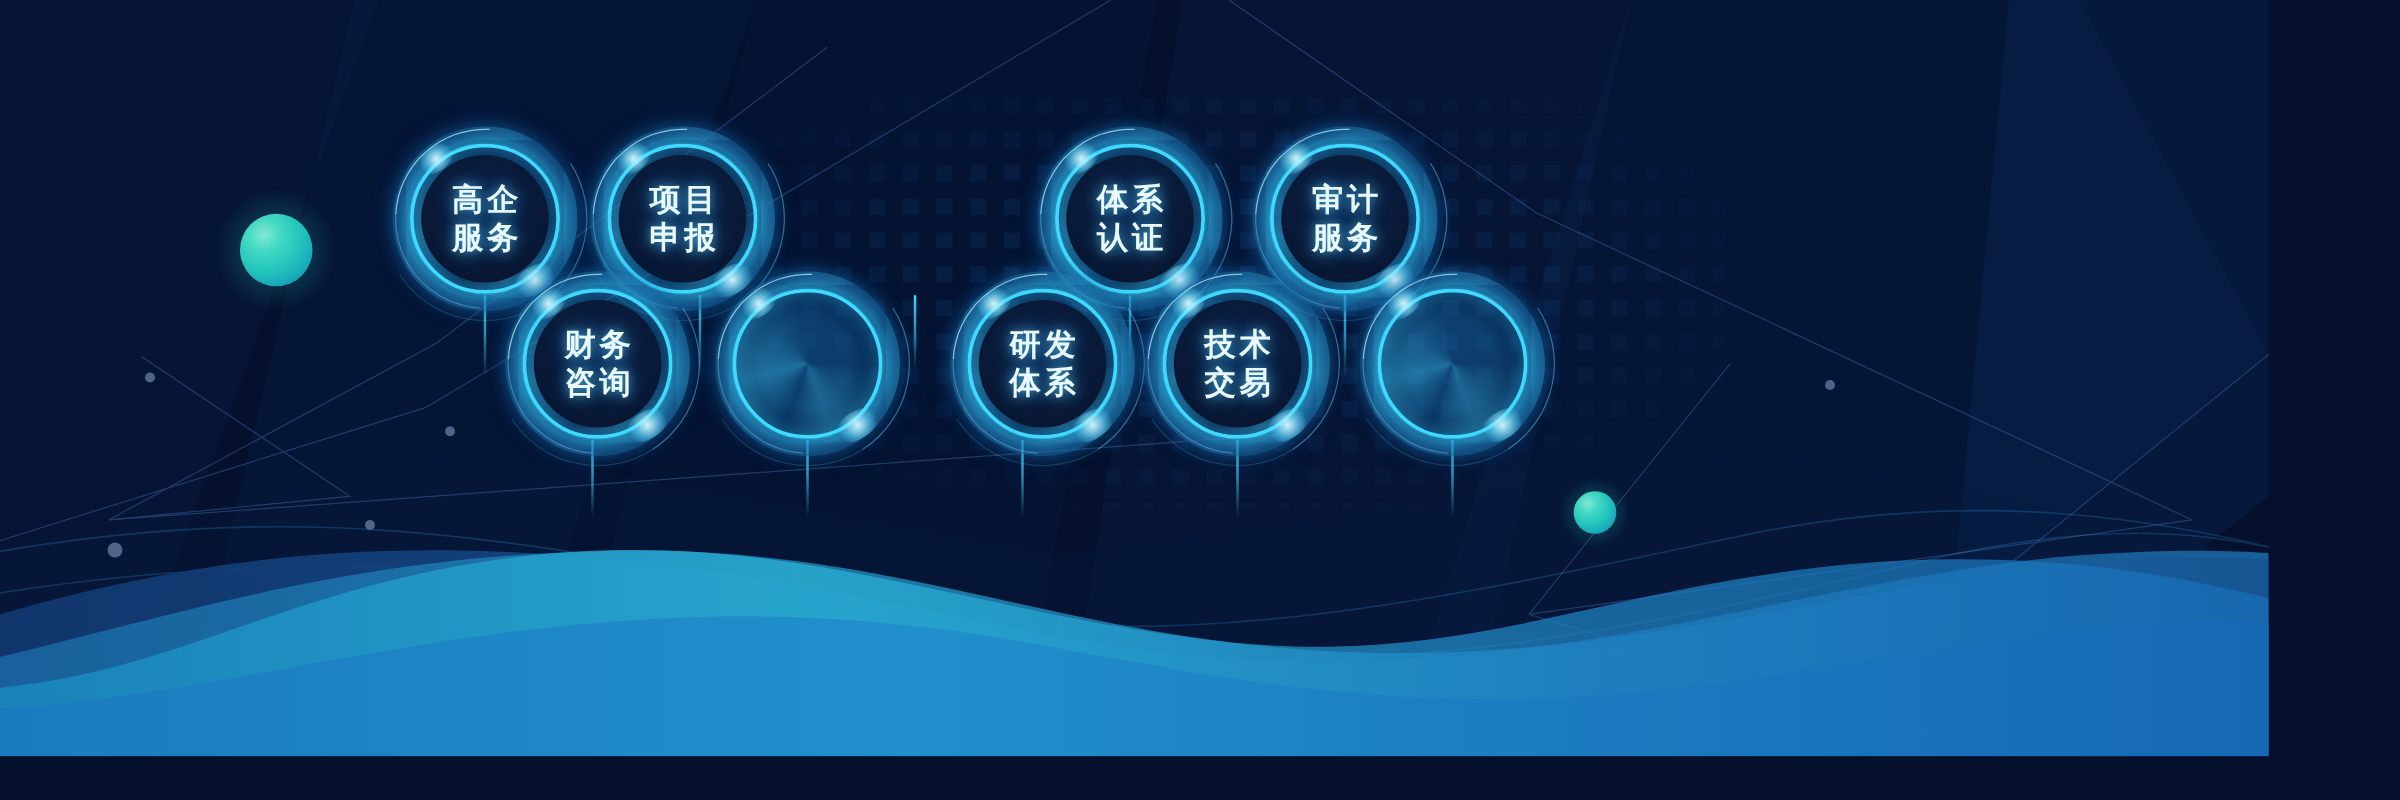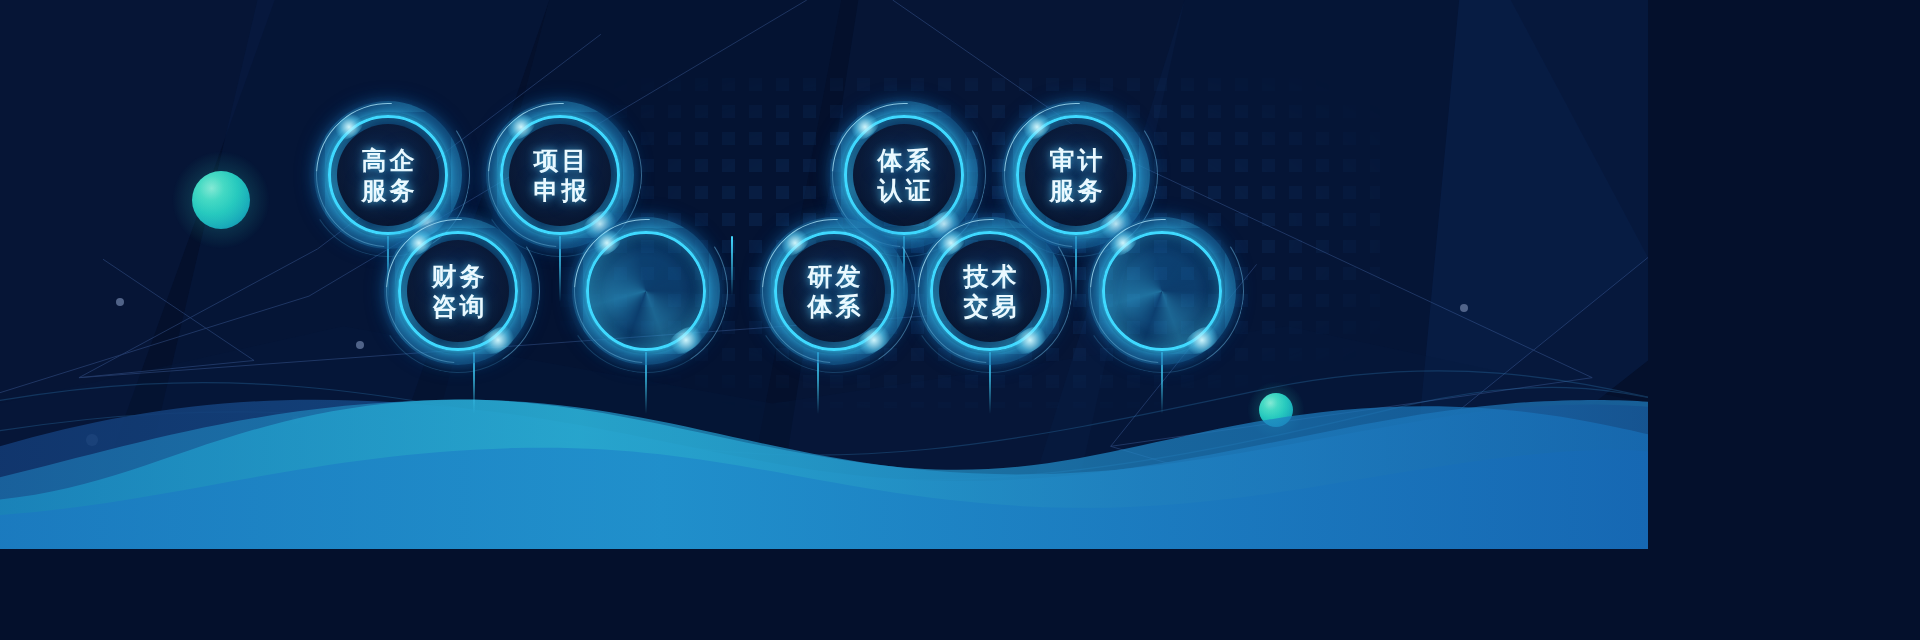--- a/index.html
+++ b/index.html
@@ -5,21 +5,21 @@
   * { margin:0; padding:0; box-sizing:border-box; }
   html,body{ background:#04102c; }
   body{
     width:1920px; height:640px; overflow:hidden;
     font-family:"Liberation Sans","DejaVu Sans",sans-serif;
     position:relative;
   }
 
   
   #stage{
-    position:absolute; inset:0; width:1648px; height:640px;
+    position:absolute; inset:0; width:1815px; height:640px;
     background:
       radial-gradient(1200px 700px at 72% 8%, #0c2f66 0%, rgba(12,47,102,0) 62%),
       radial-gradient(900px 600px at 18% 95%, #0a2253 0%, rgba(10,34,83,0) 65%),
       linear-gradient(140deg,#051churn 0%,#05143a 0%, #061640 38%, #04112f 72%, #030d26 100%);
     overflow:hidden;
   }
   #bg-poly, #bg-lines, #bg-waves { position:absolute; inset:0; }
   #bg-poly{ z-index:1; }
   #dot-grid{ position:absolute; z-index:2; }
   #bg-lines{ z-index:3; }
@@ -195,21 +195,21 @@
     <div class="arc arc-b"></div>
     <div class="ring"></div>
     <div class="spark spark-tl"></div>
     <div class="spark spark-br"></div>
     <div class="disc">
       <span class="lbl">高企</span>
       <span class="lbl">服务</span>
     </div>
   </div>
 
-  <div class="orb" style="left:498px; top:113px;">
+  <div class="orb" style="left:484px; top:113px;">
     <div class="halo"></div>
     <div class="torus"></div>
     <div class="arc arc-a"></div>
     <div class="arc arc-b"></div>
     <div class="ring"></div>
     <div class="spark spark-tl"></div>
     <div class="spark spark-br"></div>
     <div class="disc">
       <span class="lbl">项目</span>
       <span class="lbl">申报</span>
@@ -238,21 +238,21 @@
     <div class="arc arc-b"></div>
     <div class="ring"></div>
     <div class="spark spark-tl"></div>
     <div class="spark spark-br"></div>
     <div class="disc">
       <span class="lbl">审计</span>
       <span class="lbl">服务</span>
     </div>
   </div>
 
-  <div class="orb" style="left:396px; top:229px;padding-left:48px;">
+  <div class="orb" style="left:416px; top:229px;padding-left:48px;">
     <div class="halo"></div>
     <div class="torus"></div>
     <div class="arc arc-a"></div>
     <div class="arc arc-b"></div>
     <div class="ring"></div>
     <div class="spark spark-tl"></div>
     <div class="spark spark-br"></div>
     <div class="disc">
       <span class="lbl">财务</span>
       <span class="lbl">咨询</span>

